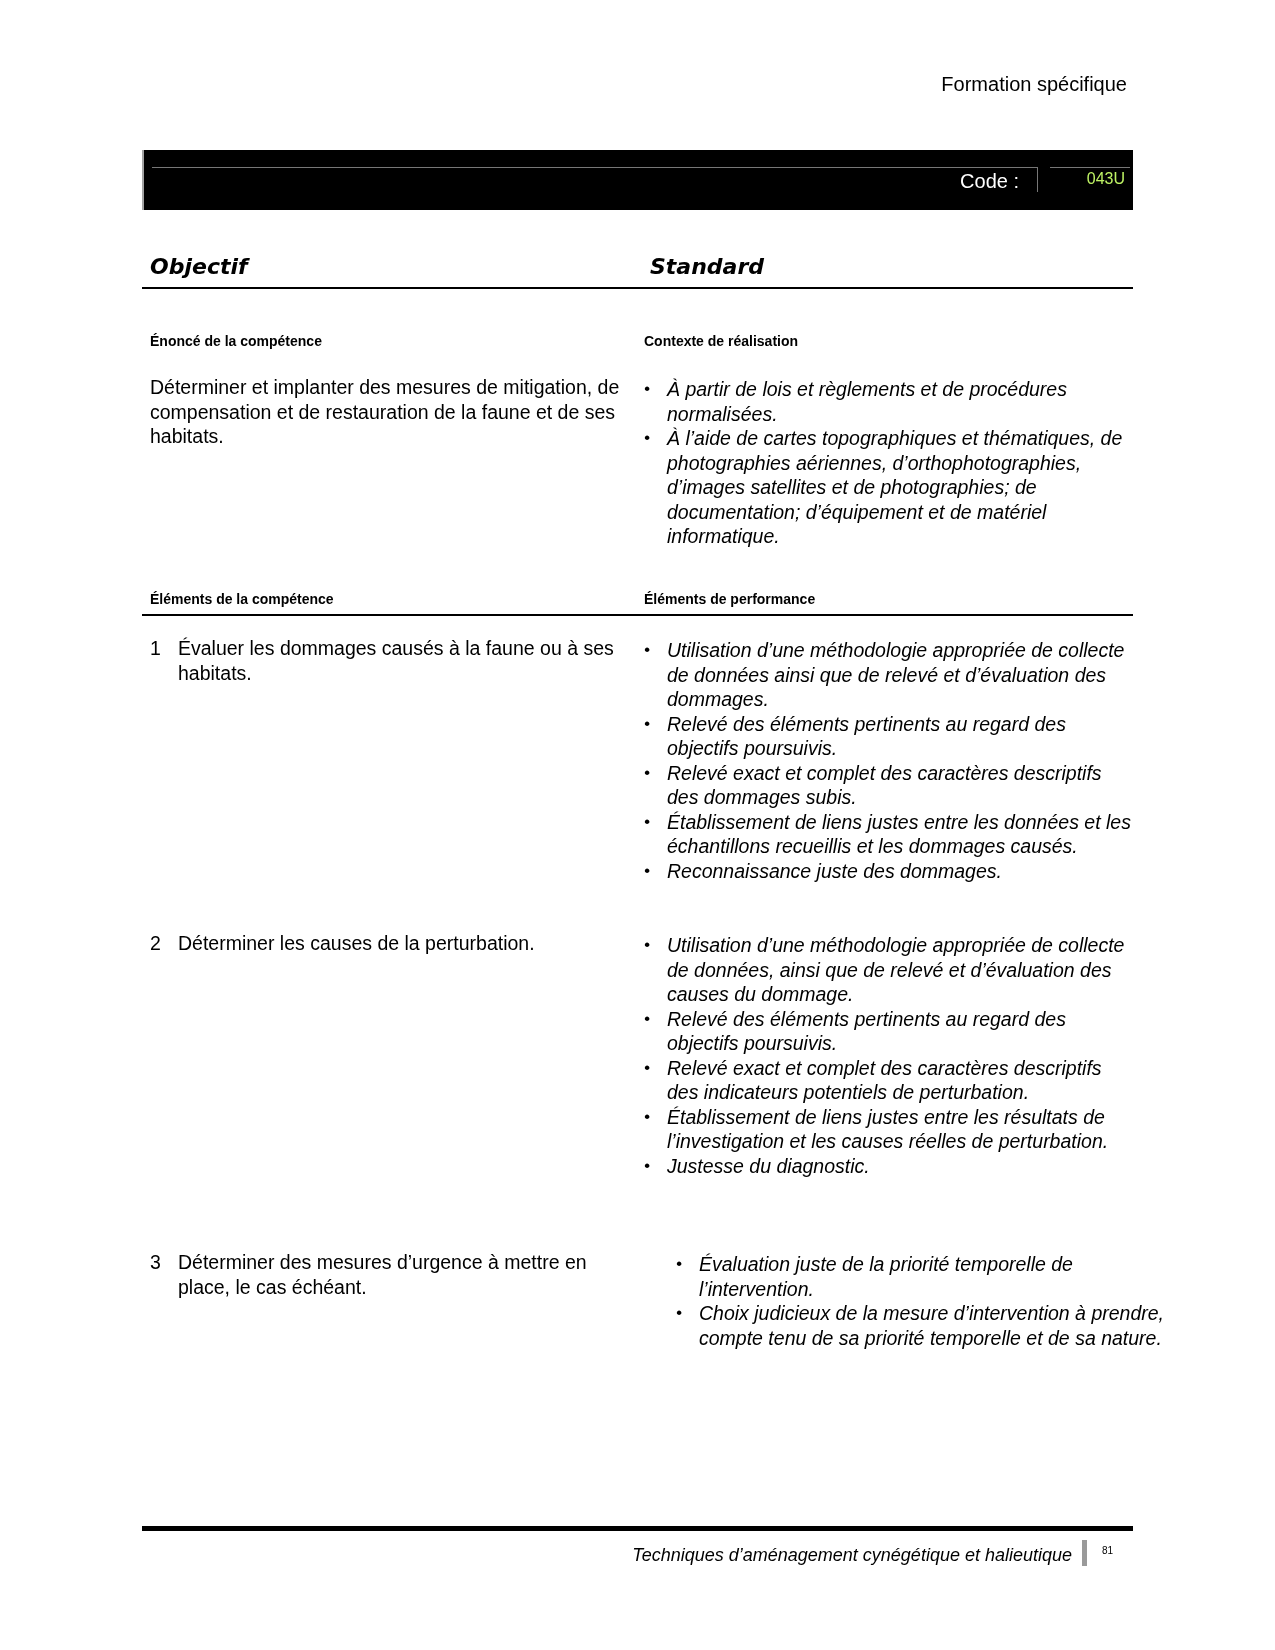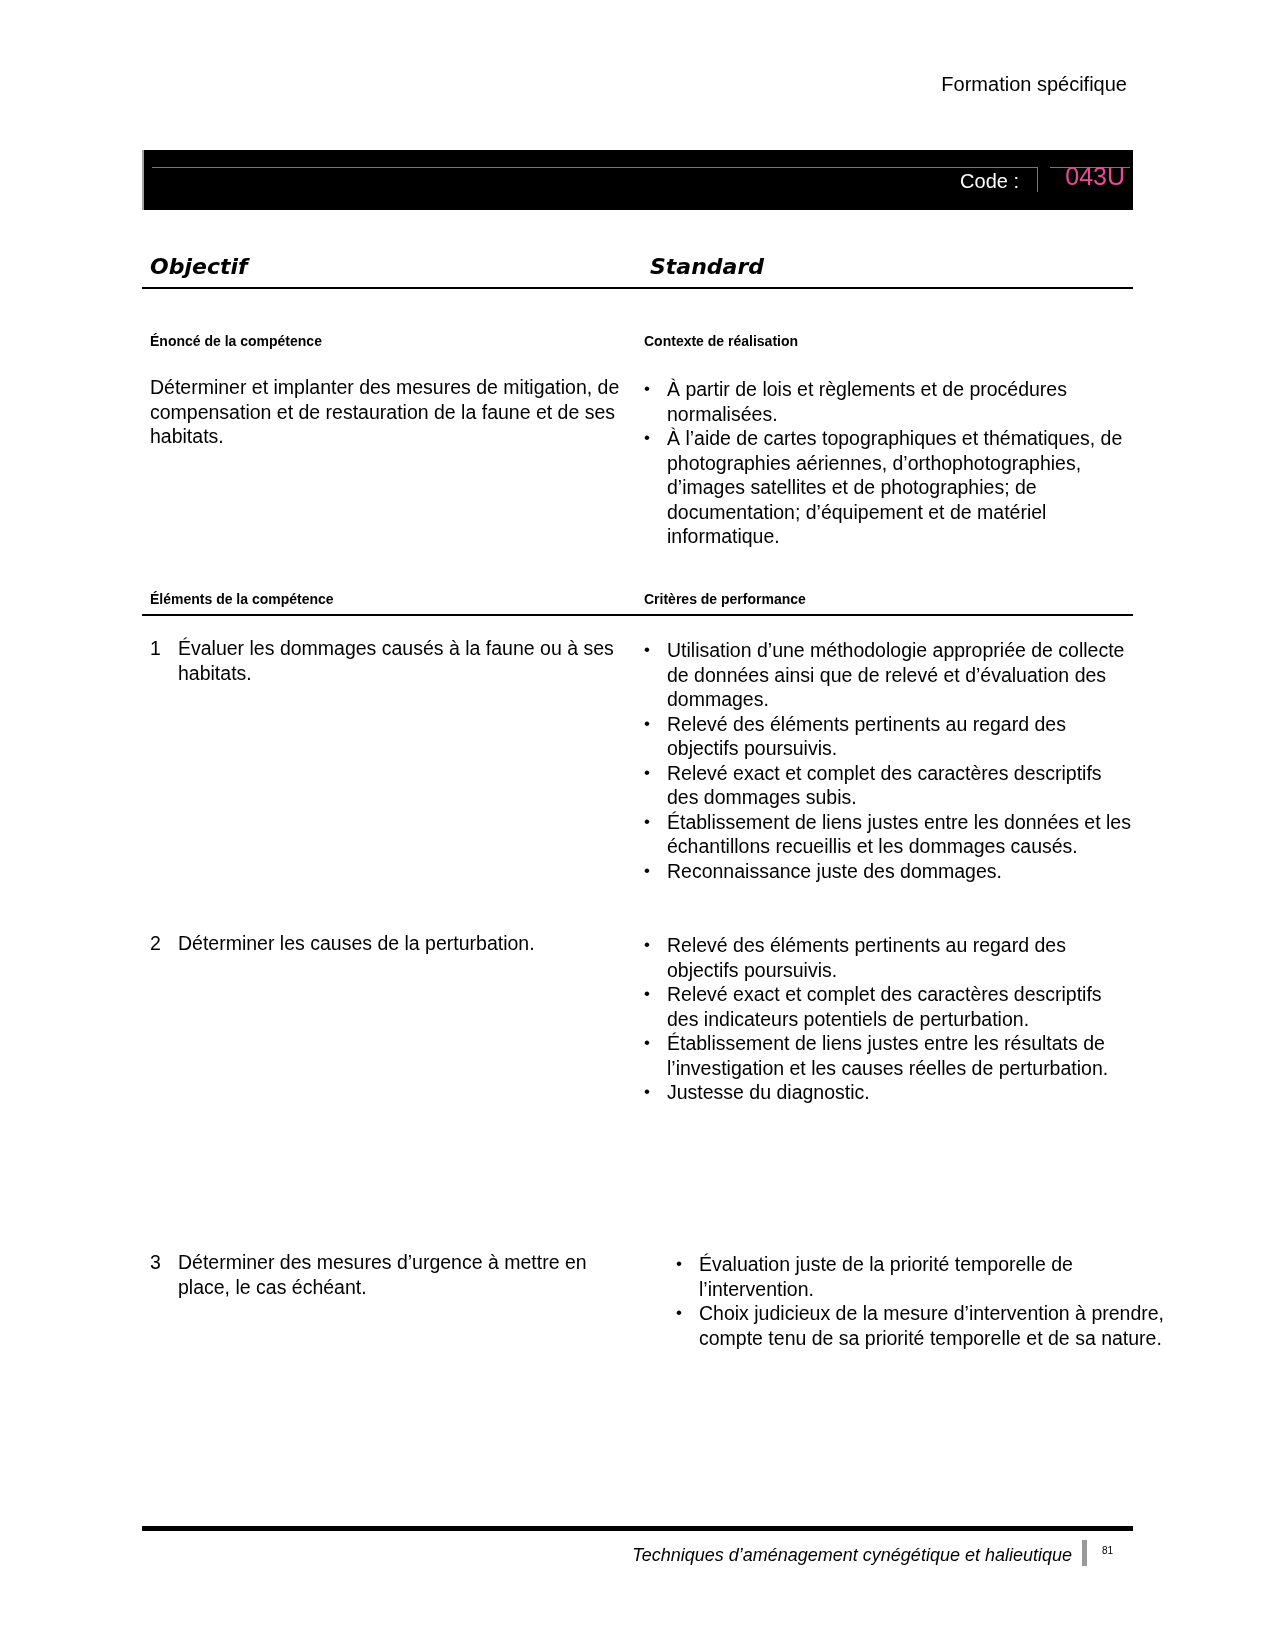--- a/index.html
+++ b/index.html
@@ -6,31 +6,31 @@
   html, body { width: 1275px; height: 1650px; background: #ffffff; }
   body { position: relative; font-family: "Liberation Sans", sans-serif; color: #000; overflow: hidden; }
 
   .running-head { position: absolute; right: 148px; top: 73px; font-size: 20px; color: #000000; }
 
   .code-bar { position: absolute; left: 142px; top: 150px; width: 991px; height: 60px; background: #000; border-left: 2px solid #a3a3a3; }
   .code-bar .inner-line-left { position: absolute; left: 8px; top: 17px; width: 885px; height: 1px; background: #777; }
   .code-bar .inner-line-right { position: absolute; left: 906px; top: 17px; width: 80px; height: 1px; background: #777; }
   .code-bar .code-label { position: absolute; right: 114px; top: 20px; font-size: 20px; color: #fff; }
   .code-bar .code-sep { position: absolute; left: 893px; top: 17px; width: 1px; height: 25px; background: #777; }
-  .code-bar .code-value { position: absolute; right: 8px; top: 12px; font-size: 25px; color: #ec4899; }
+  .code-bar .code-value { position: absolute; right: 8px; top: 20px; font-size: 16px; color: #bef264; }
 
   .section-head { position: absolute; top: 254px; font-family: "DejaVu Sans", sans-serif; font-weight: bold; font-style: italic; font-size: 22px; }
   .rule-thick { position: absolute; left: 142px; width: 991px; height: 2px; background: #000; }
 
   .sub-head { position: absolute; font-weight: bold; font-size: 14px; }
 
   .body-text { position: absolute; font-size: 19.5px; line-height: 24.5px; }
 
   .bullets { position: absolute; list-style: none; font-size: 19.5px; line-height: 24.5px; }
-  .bullets li { position: relative; padding-left: 23px; }
+  .bullets li { position: relative; padding-left: 23px; font-style: italic; }
   .bullets li::before { content: "\2022"; position: absolute; left: 0; top: 0; font-size: 17px; }
 
   .elem { position: absolute; left: 150px; width: 470px; font-size: 19.5px; line-height: 24.5px; display: flex; }
   .elem .num { width: 28px; flex: none; }
   .elem .txt { flex: 1; }
 
   .footer-rule { position: absolute; left: 142px; top: 1526px; width: 991px; height: 5px; background: #000; }
   .footer-title { position: absolute; right: 203px; top: 1545px; font-size: 18px; font-style: italic; }
   .footer-bar { position: absolute; left: 1082px; top: 1540px; width: 5px; height: 26px; background: #9a9a9a; }
   .footer-page { position: absolute; left: 1102px; top: 1545px; font-size: 10px; }
@@ -56,40 +56,41 @@
 <div class="sub-head" style="left:644px; top:333px;">Contexte de réalisation</div>
 
 <div class="body-text" style="left:150px; top:375px; width:480px;">Déterminer et implanter des mesures de mitigation, de compensation et de restauration de la faune et de ses habitats.</div>
 
 <ul class="bullets" style="left:644px; top:377px; width:490px;">
   <li>À partir de lois et règlements et de procédures normalisées.</li>
   <li>À l’aide de cartes topographiques et thématiques, de photographies aériennes, d’orthophotographies, d’images satellites et de photographies; de documentation; d’équipement et de matériel informatique.</li>
 </ul>
 
 <div class="sub-head" style="left:150px; top:591px;">Éléments de la compétence</div>
-<div class="sub-head" style="left:644px; top:591px;">Critères de performance</div>
+<div class="sub-head" style="left:644px; top:591px;">Éléments de performance</div>
 <div class="rule-thick" style="top:614px;"></div>
 
 <div class="elem" style="top:636px;">
   <span class="num">1</span>
   <span class="txt">Évaluer les dommages causés à la faune ou à ses habitats.</span>
 </div>
 <ul class="bullets" style="left:644px; top:638px; width:490px;">
   <li>Utilisation d’une méthodologie appropriée de collecte de données ainsi que de relevé et d’évaluation des dommages.</li>
   <li>Relevé des éléments pertinents au regard des objectifs poursuivis.</li>
   <li>Relevé exact et complet des caractères descriptifs des dommages subis.</li>
   <li>Établissement de liens justes entre les données et les échantillons recueillis et les dommages causés.</li>
   <li>Reconnaissance juste des dommages.</li>
 </ul>
 
 <div class="elem" style="top:931px;">
   <span class="num">2</span>
   <span class="txt">Déterminer les causes de la perturbation.</span>
 </div>
 <ul class="bullets" style="left:644px; top:933px; width:490px;">
+  <li>Utilisation d’une méthodologie appropriée de collecte de données, ainsi que de relevé et d’évaluation des causes du dommage.</li>
   <li>Relevé des éléments pertinents au regard des objectifs poursuivis.</li>
   <li>Relevé exact et complet des caractères descriptifs des indicateurs potentiels de perturbation.</li>
   <li>Établissement de liens justes entre les résultats de l’investigation et les causes réelles de perturbation.</li>
   <li>Justesse du diagnostic.</li>
 </ul>
 
 <div class="elem" style="top:1250px;">
   <span class="num">3</span>
   <span class="txt">Déterminer des mesures d’urgence à mettre en place, le cas échéant.</span>
 </div>

